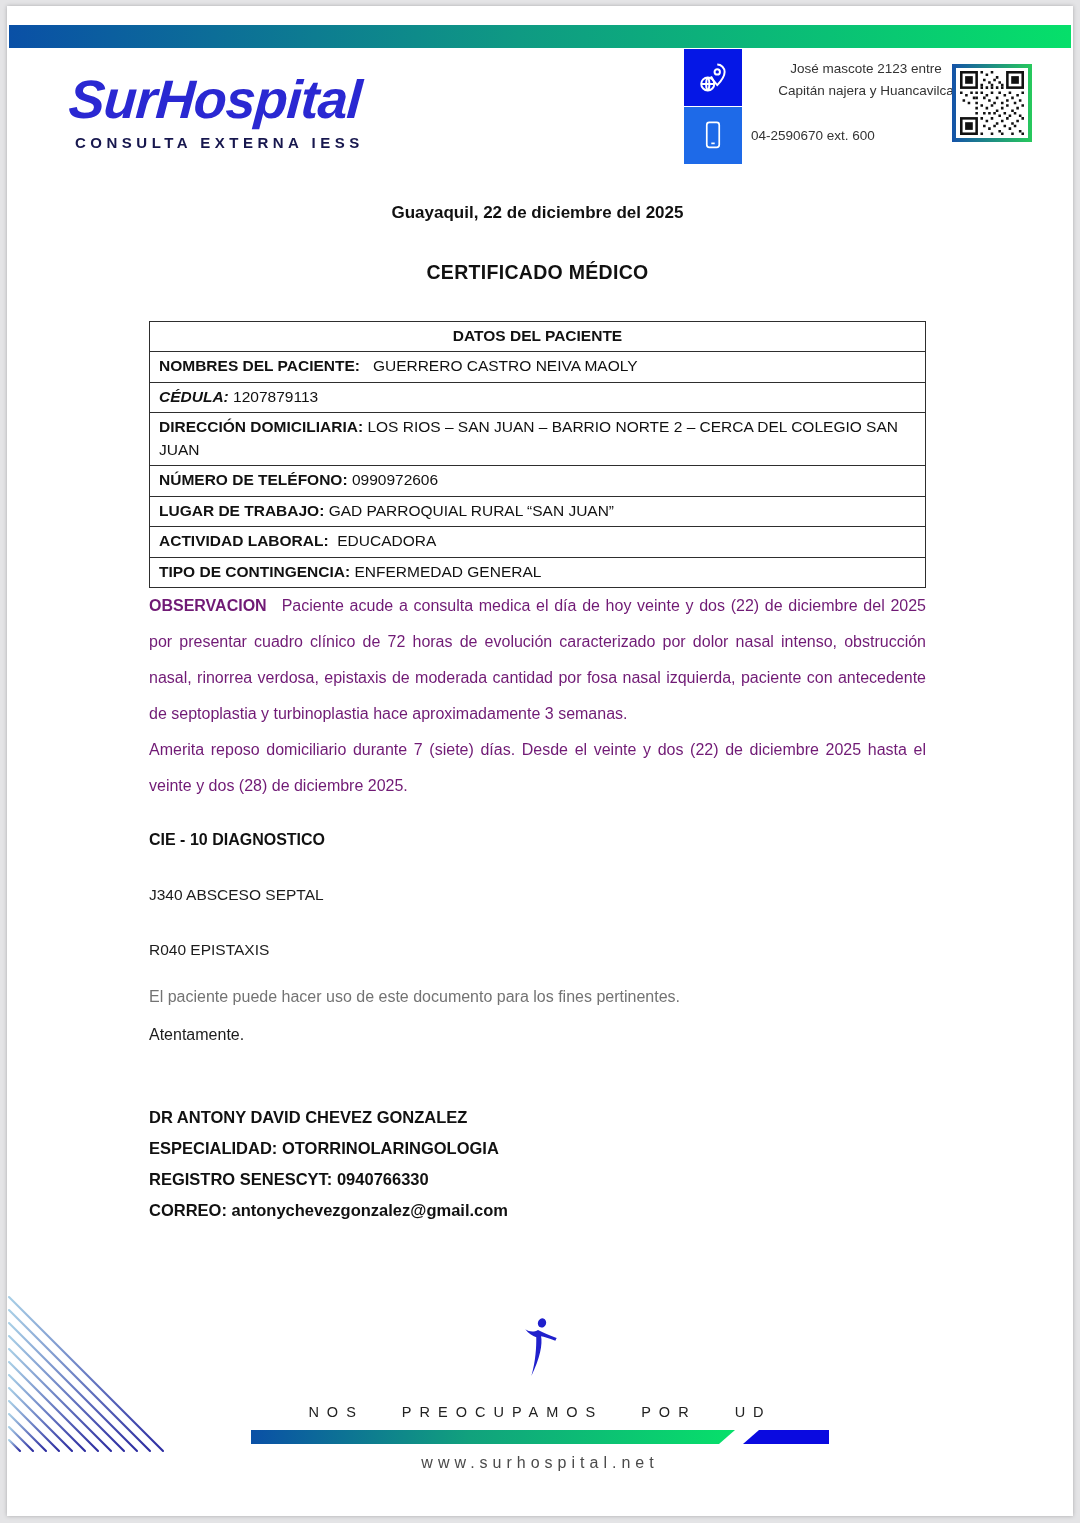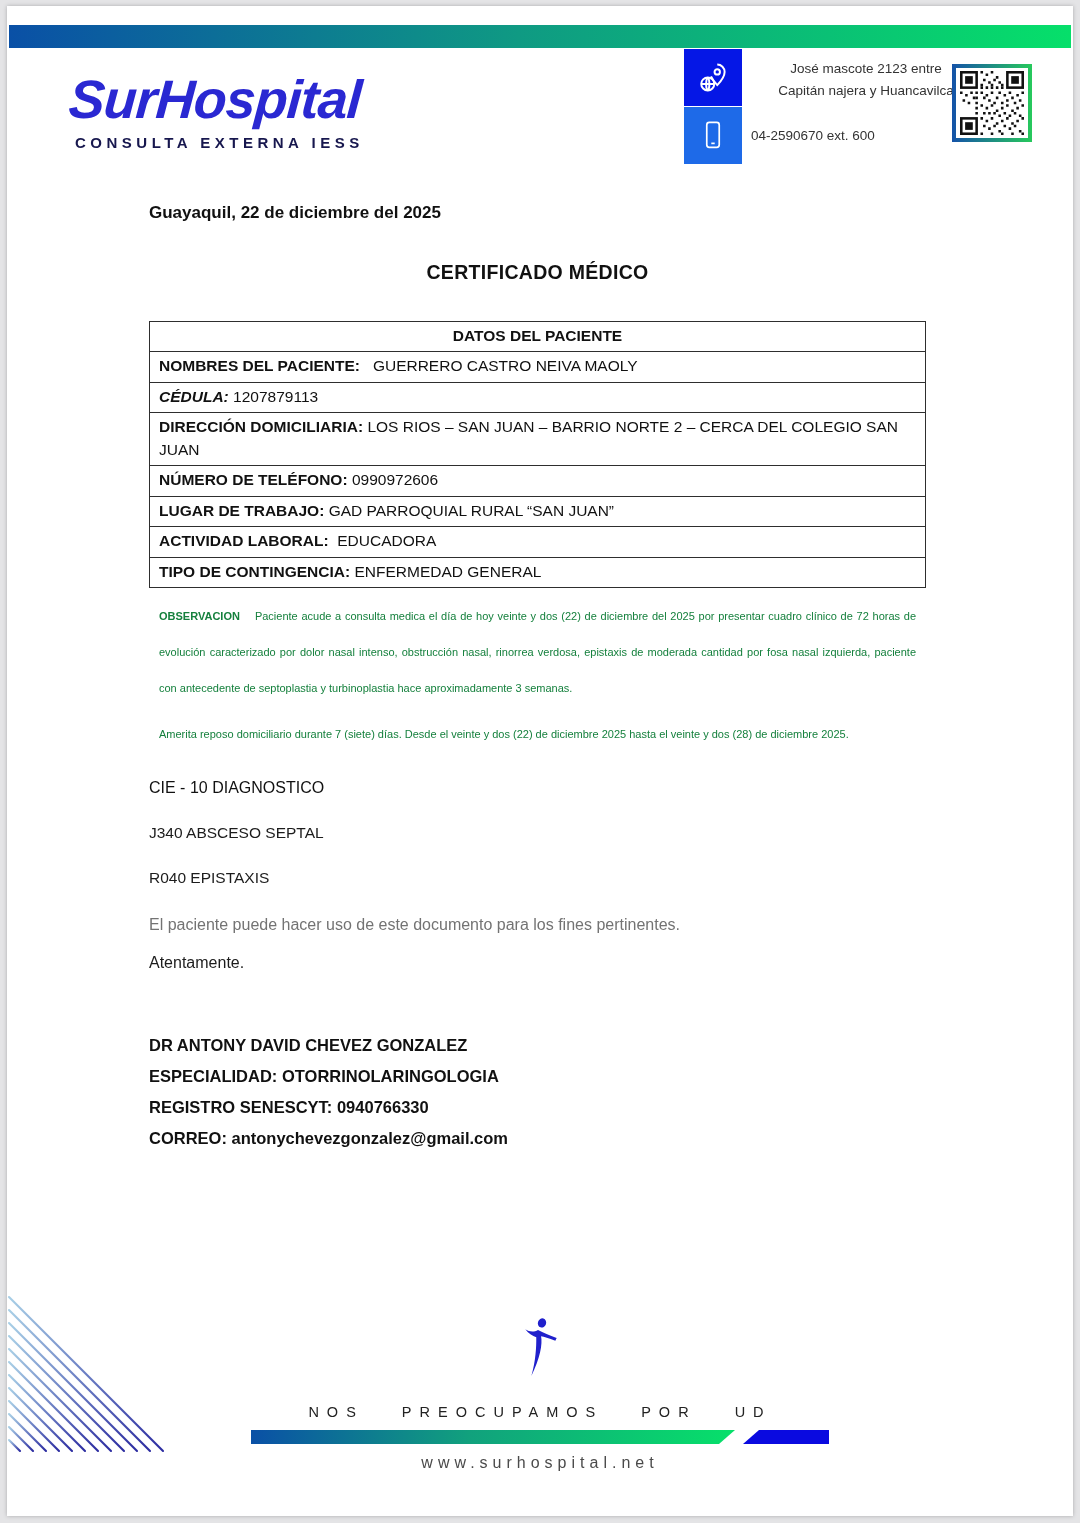--- a/index.html
+++ b/index.html
@@ -42,49 +42,49 @@
   .contact-phone{position:absolute;left:744px;top:122px;font-size:13.5px;color:#333;}
   .qr-wrap{
     position:absolute;left:945px;top:58px;width:80px;height:78px;
     background:linear-gradient(90deg,#1553a8,#27c95c);
     padding:4px;box-sizing:border-box;
   }
   .qr-inner{width:100%;height:100%;background:#fff;display:flex;align-items:center;justify-content:center;}
   
   .content{padding:0 147px 0 142px;}
   .date-line{
-    padding-top:197px;text-align:left;
+    padding-top:197px;text-align:center;
     font-size:17px;font-weight:bold;color:#111;
   }
   .doc-title{
     margin-top:38px;text-align:center;
     font-size:19.5px;font-weight:bold;color:#111;letter-spacing:.3px;
   }
   table.patient{
     margin-top:37px;width:100%;
     border-collapse:collapse;
     font-size:15.5px;color:#111;
   }
   table.patient td{
     border:1.6px solid #2e2e2e;
     padding:3px 9px 4px 9px;line-height:1.45;
   }
   td.t-head{text-align:center;font-weight:bold;}
   .lbl{font-weight:bold;}
   .lbl-italic{font-weight:bold;font-style:italic;}
   .val{font-weight:normal;}
   p.body-par{
-    margin:10px;text-align:justify;
-    font-size:11px;line-height:36px;color:#15803d;
+    margin:0;text-align:justify;
+    font-size:16px;line-height:36px;color:#701a75;
   }
   .par-obs{margin-top:31px;}
   .obs-label{font-weight:bold;margin-right:15px;}
   .par-rest{margin-top:20px;}
-  .cie-heading{margin-top:27px;font-size:16px;font-weight:normal;color:#111;}
-  .diag-line{margin-top:27px;font-size:15.5px;color:#1c1c1c;}
+  .cie-heading{margin-top:27px;font-size:16px;font-weight:bold;color:#111;}
+  .diag-line{margin-top:37px;font-size:15.5px;color:#1c1c1c;}
   .closing-note{margin-top:29px;font-size:16px;color:#737373;}
   .closing-word{margin-top:20px;font-size:16px;color:#1c1c1c;}
   .doctor-block{margin-top:58px;font-size:16.5px;font-weight:bold;line-height:31px;color:#111;}
   
   .footer-figure{position:absolute;left:0;right:0;top:1310px;text-align:center;}
   .footer-slogan{
     position:absolute;left:0;right:0;top:1398px;text-align:center;
     font-size:14.5px;font-weight:500;color:#222;
     letter-spacing:8px;word-spacing:26px;white-space:nowrap;
   }

